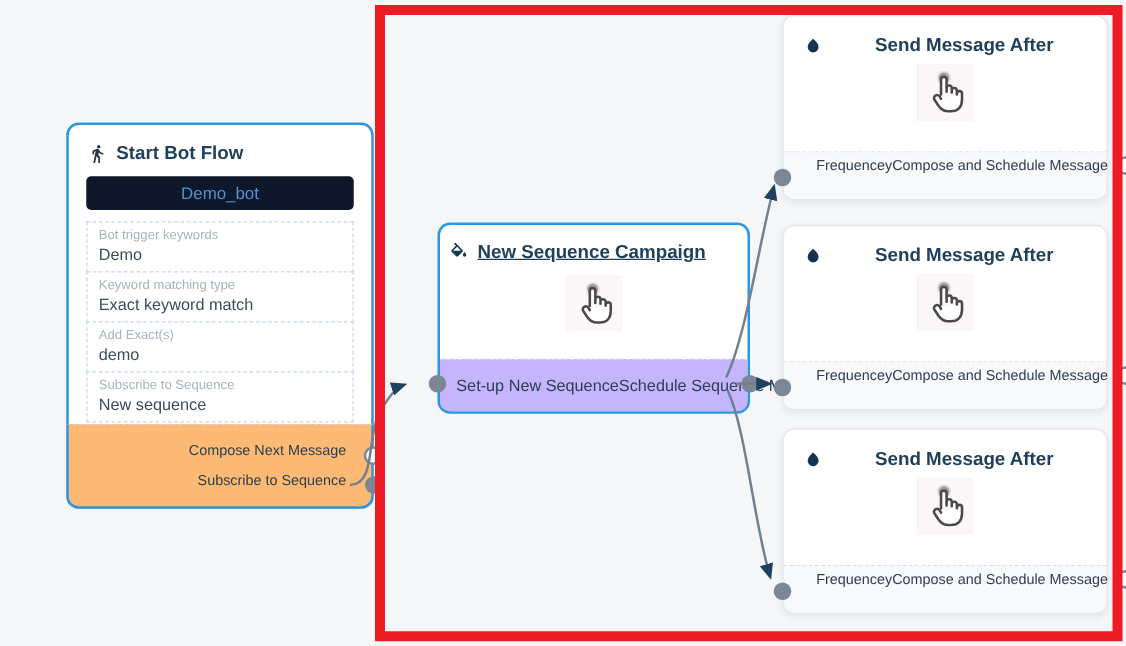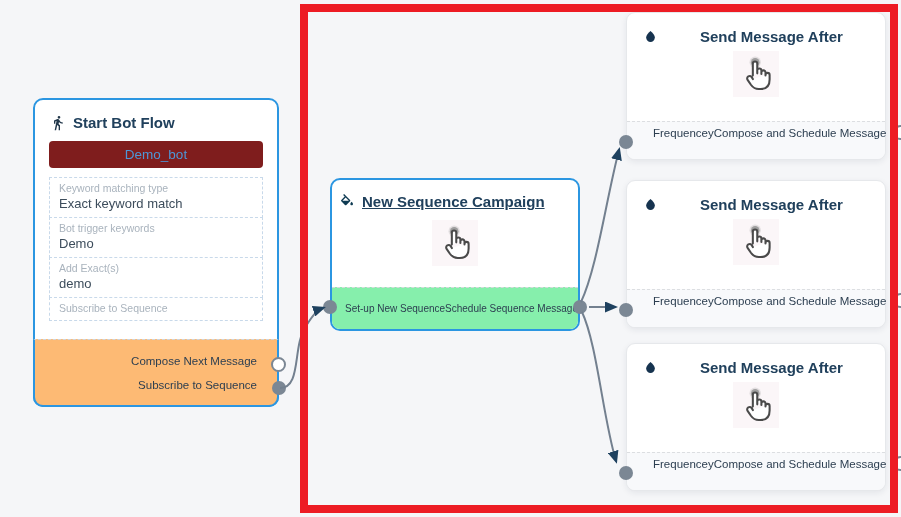--- a/index.html
+++ b/index.html
@@ -4,48 +4,48 @@
 <style>
   html,body{margin:0;padding:0;background:#fff;}
   .canvas{
     position:relative;width:901px;height:517px;overflow:hidden;
     background:#f5f6f8;
     font-family:"Liberation Sans","DejaVu Sans",sans-serif;
     -webkit-font-smoothing:antialiased;
   }
   
   .node{position:absolute;background:#fff;box-sizing:border-box;z-index:2;}
-  .node.blue{border:2px solid #2b96e1;border-radius:10px;}
+  .node.blue{border:2px solid #2b96e1;border-radius:10px;margin-left:20px;}
   .node.plain{border:1px solid #e6e8eb;border-radius:9px;box-shadow:0 2px 6px rgba(30,40,60,.08);}
   .title-row{display:flex;align-items:center;gap:7px;font-weight:700;color:#20405c;font-size:15px;}
   .title-row svg{flex:0 0 auto;}
 
   
   #start{left:33px;top:98px;width:246px;height:309px;}
   #start .title-row{padding:14px 15px 6px;}
   .bot-btn{margin:4px 14px 10px;height:27px;line-height:27px;text-align:center;
-    background:#7f1d1d;border-radius:4px;color:#4e96d6;font-size:13.5px;cursor:pointer;}
+    background:#0f172a;border-radius:4px;color:#4e96d6;font-size:13.5px;cursor:pointer;}
   .fields{margin:0 14px;}
   .field{border:1px dashed #c8d9ea;padding:4px 9px 6px;margin-top:-1px;background:#fff;}
   .field .lab{font-size:10.5px;color:#a9b3bd;}
   .field .val{font-size:13px;color:#3c4c5b;margin-top:2px;}
   .start-footer{position:absolute;left:-2px;right:-2px;bottom:-2px;top:239px;
     background:#fdba74;border:2px solid #2b96e1;border-top:1px dashed #cfd4da;
     border-radius:0 0 10px 10px;}
   .port-row{position:absolute;right:20px;font-size:11.5px;color:#2c3e50;white-space:nowrap;}
 
   
   #seq{left:330px;top:178px;width:250px;height:153px;}
   #seq .title-row{padding:13px 7px 0;text-decoration:underline;}
   .hand-wrap{display:flex;justify-content:center;}
   .hand{width:46px;height:46px;background:#fbf6f8;display:flex;align-items:center;justify-content:center;}
   .seq-footer{position:absolute;left:0;right:0;bottom:0;height:42px;
-    border-top:1px dashed #d6d9dc;background:#86efac;border-radius:0 0 8px 8px;
+    border-top:1px dashed #d6d9dc;background:#c4b5fd;border-radius:0 0 8px 8px;
     display:flex;align-items:center;justify-content:space-between;padding:0 13px;
-    font-size:10px;color:#2c3e50;box-sizing:border-box;white-space:nowrap;}
+    font-size:13px;color:#2c3e50;box-sizing:border-box;white-space:nowrap;}
 
   
   .send{left:626px;width:260px;height:148px;}
   .send .title-row{padding:15px 17px 0;gap:43px;}
   .send .hand-wrap{margin-top:6px;}
   .send-footer{position:absolute;left:0;right:0;bottom:0;height:38px;
     border-top:1px dashed #dcdee1;background:#f8f9fb;border-radius:0 0 8px 8px;
     display:flex;align-items:center;justify-content:space-between;padding:0 5px 16px 26px;
     font-size:11.5px;color:#2c3e50;box-sizing:border-box;white-space:nowrap;}
   .out-group{display:flex;align-items:center;gap:7px;}
@@ -83,33 +83,34 @@
   <div class="node blue" id="start">
     <div class="title-row">
       <svg width="16" height="16" viewBox="0 0 24 24">
         <path fill="#22374a" d="M13.5 5.5c1.1 0 2-.9 2-2s-.9-2-2-2-2 .9-2 2 .9 2 2 2zM9.8 8.9L7 23h2.1l1.8-8 2.1 2v6h2v-7.5l-2.1-2 .6-3C14.8 12 16.8 13 19 13v-2c-1.9 0-3.5-1-4.3-2.4l-1-1.6c-.4-.6-1-1-1.7-1-.3 0-.5.1-.8.1L6 8.3V13h2V9.6l1.8-.7"></path>
       </svg>
       <span>Start Bot Flow</span>
     </div>
     <div class="bot-btn">Demo_bot</div>
     <div class="fields">
       <div class="field">
+        <div class="lab">Bot trigger keywords</div>
+        <div class="val">Demo</div>
+      </div>
+      <div class="field">
         <div class="lab">Keyword matching type</div>
         <div class="val">Exact keyword match</div>
       </div>
       <div class="field">
-        <div class="lab">Bot trigger keywords</div>
-        <div class="val">Demo</div>
-      </div>
-      <div class="field">
         <div class="lab">Add Exact(s)</div>
         <div class="val">demo</div>
       </div>
       <div class="field">
         <div class="lab">Subscribe to Sequence</div>
+        <div class="val">New sequence</div>
       </div>
     </div>
     <div class="start-footer">
       <div class="port-row" style="top:15px;">Compose Next Message</div>
       <div class="port-row" style="top:39px;">Subscribe to Sequence</div>
     </div>
     <div class="circle hollow" style="right:-9px;top:257px;"></div>
     <div class="circle" style="right:-9px;top:281px;"></div>
   </div>
 

